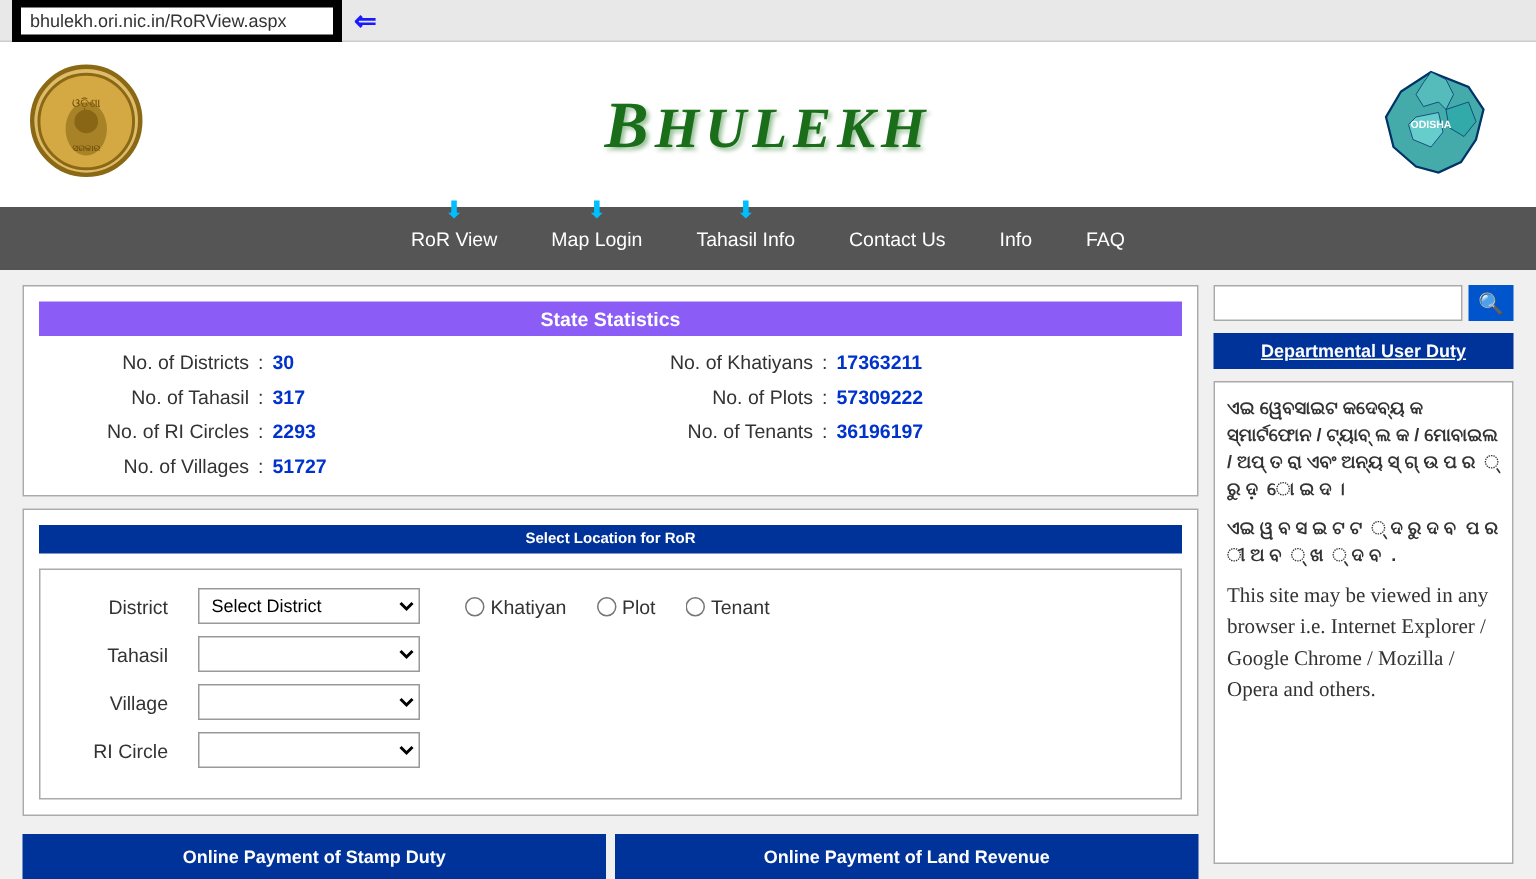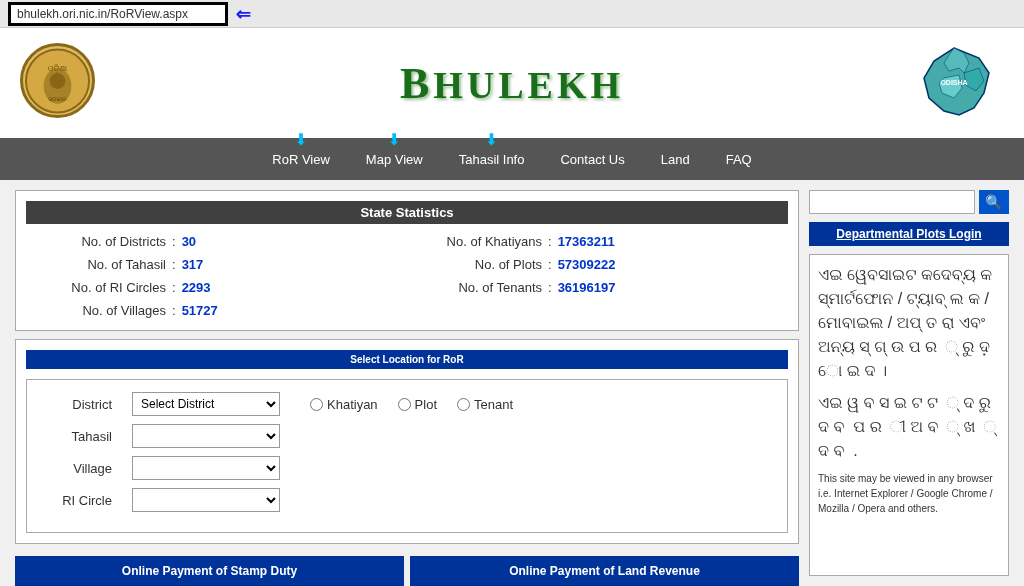--- a/index.html
+++ b/index.html
@@ -10,21 +10,21 @@
       background: #e8e8e8;
       border-bottom: 1px solid #ccc;
       padding: 4px 8px;
       display: flex;
       align-items: center;
       gap: 8px;
       height: 28px;
     }
     .address-input {
       background: white;
-      border: 3px solid #000000;
+      border: 6px solid #000000;
       padding: 2px 6px;
       font-size: 12px;
       width: 220px;
       color: #333;
     }
     .arrow-icon {
       color: #1a1aff;
       font-size: 18px;
       font-weight: bold;
     }
@@ -114,21 +114,21 @@
       gap: 8px;
     }
 
     
     .stats-box {
       border: 1px solid #aaa;
       background: white;
       padding: 10px;
     }
     .stats-title {
-      background: #404040;
+      background: #8b5cf6;
       color: white;
       text-align: center;
       padding: 4px;
       font-weight: bold;
       font-size: 13px;
       margin-bottom: 8px;
     }
     .stats-grid {
       display: grid;
       grid-template-columns: 1fr 1fr;
@@ -259,27 +259,29 @@
       background: white;
       padding: 8px;
       font-size: 11px;
       color: #333;
       line-height: 1.5;
       flex: 1;
       overflow: hidden;
     }
     .info-odia {
       color: #333;
-      font-size: 16px;
+      font-size: 12px;
       margin-bottom: 8px;
+      font-weight: bold;
     }
     .info-english {
       color: #333;
-      font-size: 10px;
+      font-size: 14px;
       margin-top: 8px;
+      font-family: Liberation Serif, serif;
     }
 
     
     .logo-circle {
       width: 75px;
       height: 75px;
       border-radius: 50%;
       border: 3px solid #8B6914;
       background: radial-gradient(circle, #f5e6c0, #d4a843);
       display: flex;
@@ -303,21 +305,21 @@
         <circle cx="35" cy="35" r="32" fill="#d4a843" stroke="#8B6914" stroke-width="2"></circle>
         <text x="35" y="25" text-anchor="middle" font-size="8" fill="#5a3a00" font-family="serif">ଓଡ଼ିଶା</text>
         <ellipse cx="35" cy="40" rx="14" ry="18" fill="#8B6914" opacity="0.6"></ellipse>
         <circle cx="35" cy="35" r="8" fill="#5a3a00" opacity="0.4"></circle>
         <text x="35" y="55" text-anchor="middle" font-size="6" fill="#5a3a00">ସରକାର</text>
       </svg>
     </div>
   </div>
   <div class="header-center">
     <div class="header-title">
-      <span style="color:#1a6e1a; text-shadow:2px 2px 3px rgba(0,100,0,0.4);">
+      <span style="color:#1a6e1a; font-style:italic; text-shadow:2px 2px 3px rgba(0,100,0,0.4);">
         <span style="font-size:44px;">B</span>HULEKH
       </span>
     </div>
   </div>
   <div class="header-map">
     <svg viewBox="0 0 100 80" width="100" height="80">
       <path d="M50,5 L75,15 L85,30 L80,50 L70,65 L55,72 L40,68 L25,55 L20,35 L30,18 Z" fill="#4aa" stroke="#003366" stroke-width="1.5"></path>
       <path d="M50,5 L60,10 L65,20 L60,30 L55,25 L45,28 L40,20 L45,12 Z" fill="#5bb" stroke="#003366" stroke-width="0.5"></path>
       <path d="M60,30 L75,25 L80,38 L72,48 L62,42 Z" fill="#3aa" stroke="#003366" stroke-width="0.5"></path>
       <path d="M40,35 L55,32 L58,45 L50,55 L38,50 L35,40 Z" fill="#6cc" stroke="#003366" stroke-width="0.5"></path>
@@ -326,31 +328,31 @@
   </div>
 </div>
 
 <div class="navbar">
   <div class="nav-item">
     <span class="down-arrow">⬇</span>
     <span>RoR View</span>
   </div>
   <div class="nav-item">
     <span class="down-arrow">⬇</span>
-    <span>Map View</span>
+    <span>Map Login</span>
   </div>
   <div class="nav-item">
     <span class="down-arrow">⬇</span>
     <span>Tahasil Info</span>
   </div>
   <div class="nav-item">
     <span>Contact Us</span>
   </div>
   <div class="nav-item">
-    <span>Land</span>
+    <span>Info</span>
   </div>
   <div class="nav-item">
     <span>FAQ</span>
   </div>
 </div>
 
 <div class="main-content">
 
   <div class="left-panel">
 
@@ -456,21 +458,21 @@
 
   </div>
 
   <div class="right-panel">
     <div class="search-row">
       <input class="search-input" type="text" placeholder="" style="">
       <button class="search-btn">
         <span>🔍</span>
       </button>
     </div>
-    <button class="dept-login-btn">Departmental Plots Login</button>
+    <button class="dept-login-btn">Departmental User Duty</button>
     <div class="info-box">
       <div class="info-odia">
         ଏଇ ୱେବସାଇଟ କଦେବ୍ୟ କ ସ୍ମାର୍ଟଫୋନ / ଟ୍ୟାବ୍ ଲ କ / ମୋବାଇଲ / ଅପ୍ ତ ରା ଏବଂ ଅନ୍ୟ ସ୍ ଗ୍ ଉ ପ ର ୍ ରୁ ଦ଼ ୋ ଇ ଦ ।
       </div>
       <div class="info-odia">
         ଏଇ ୱ ବ ସ ଇ ଟ ଟ ୍ ଦ ରୁ ଦ ବ ​ ପ ର ୀ ଅ ବ ୍ ଖ ୍ ଦ ବ ​ .
       </div>
       <div class="info-english">This site may be viewed in any browser i.e. Internet Explorer / Google Chrome / Mozilla / Opera and others.</div>
     </div>
   </div>

